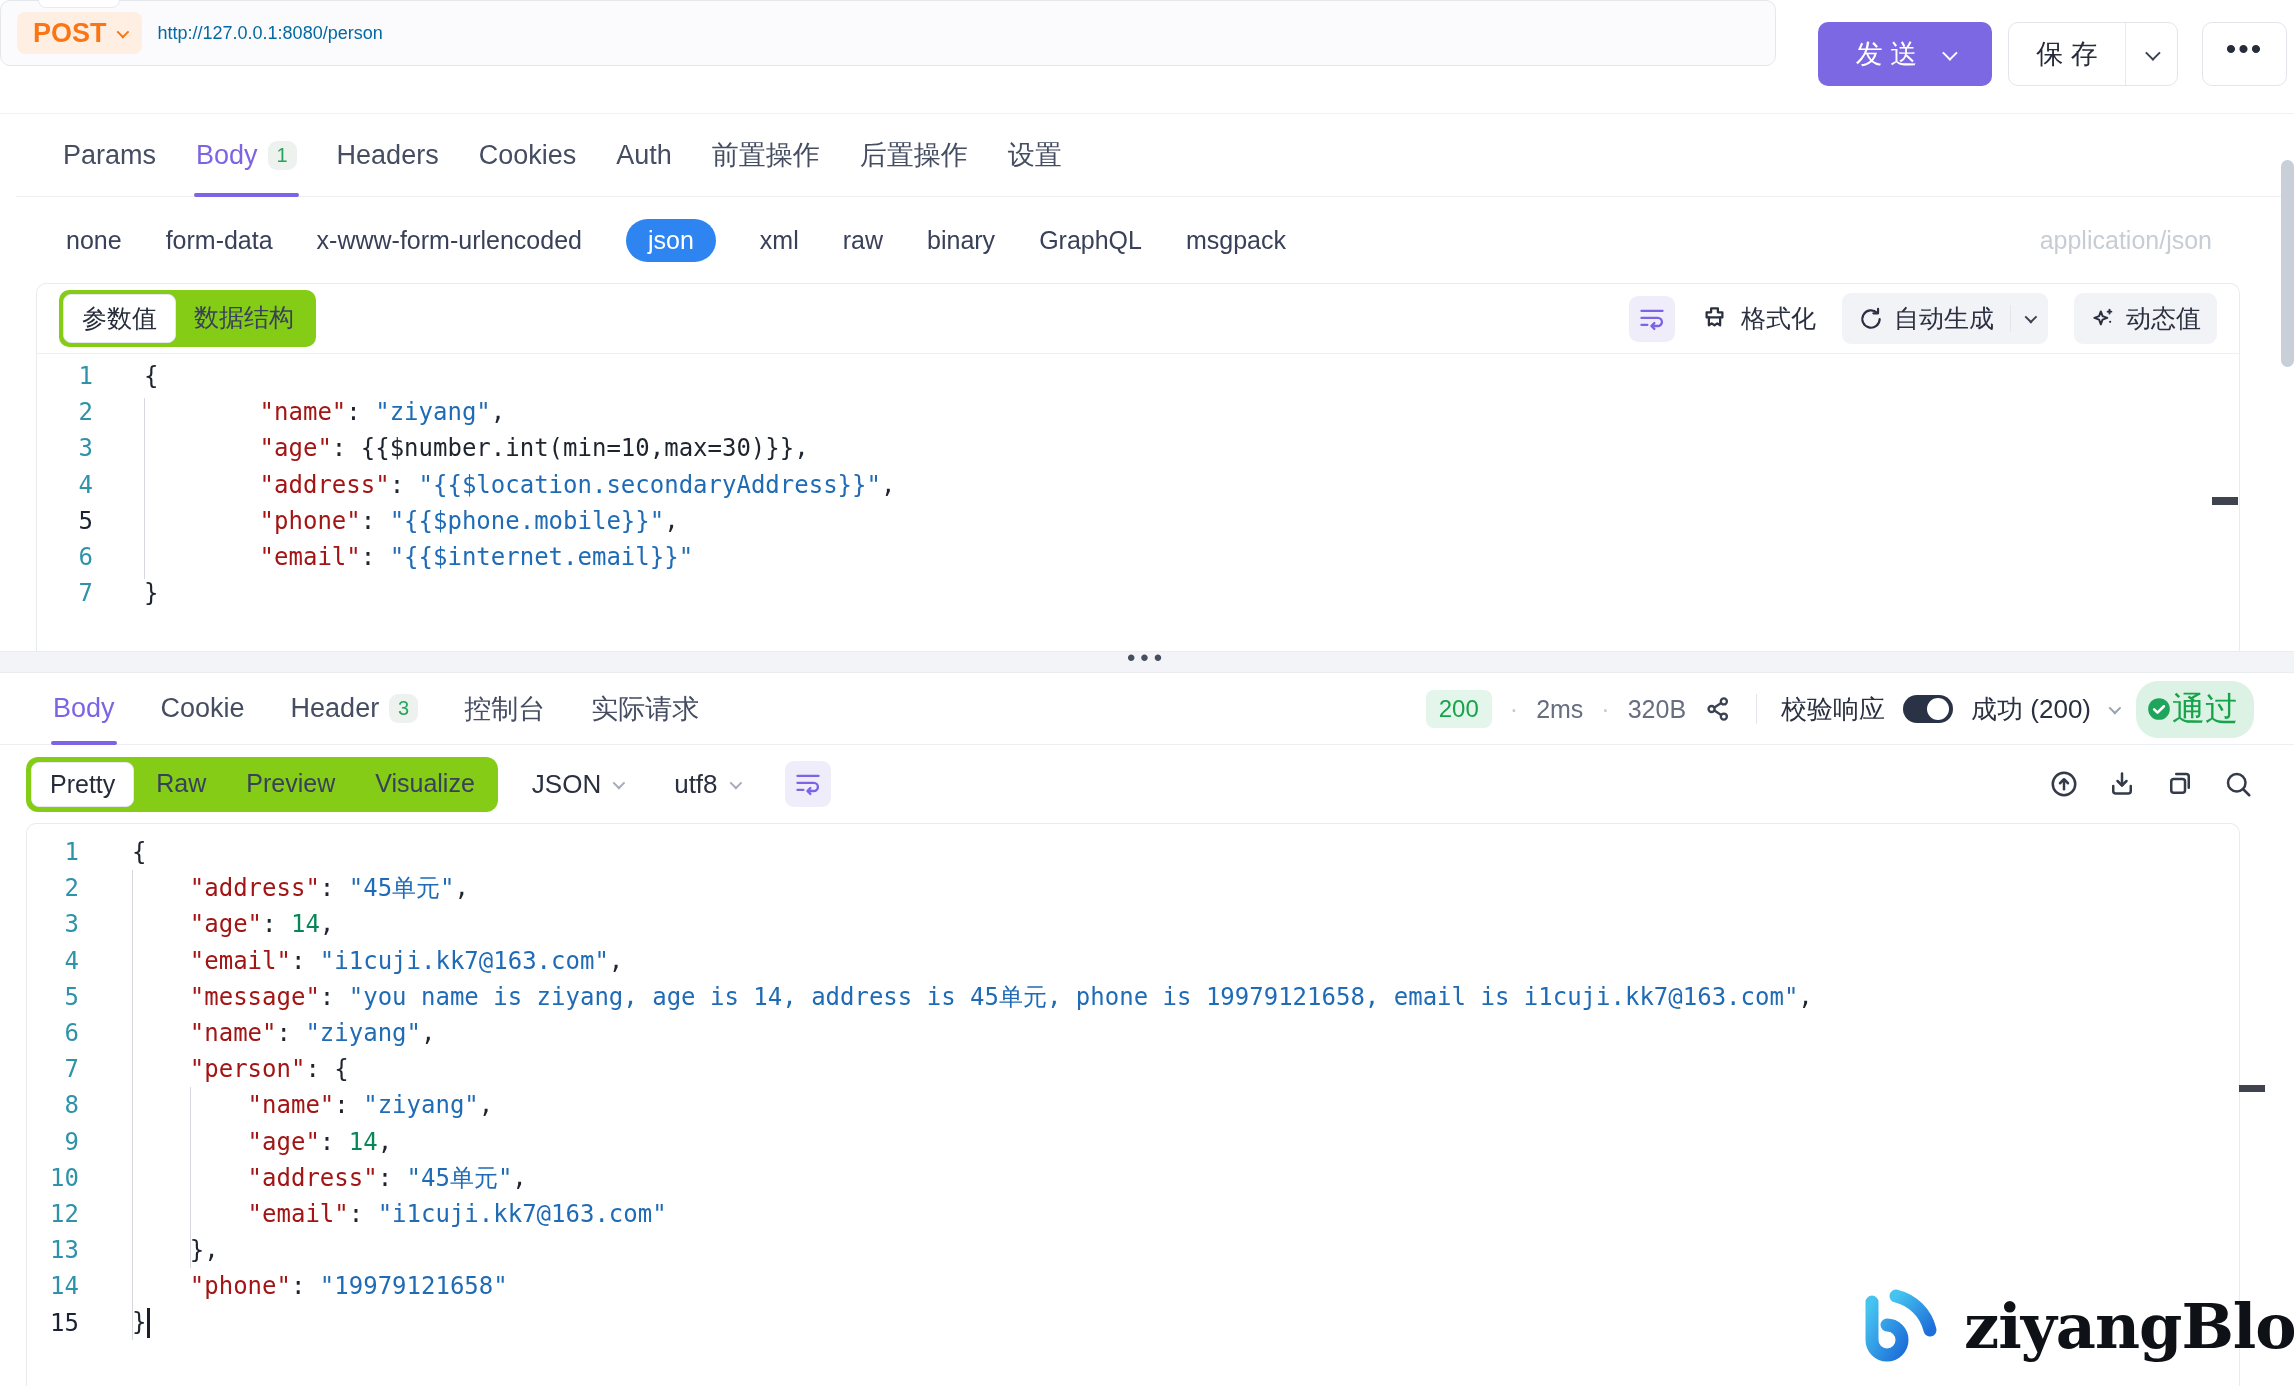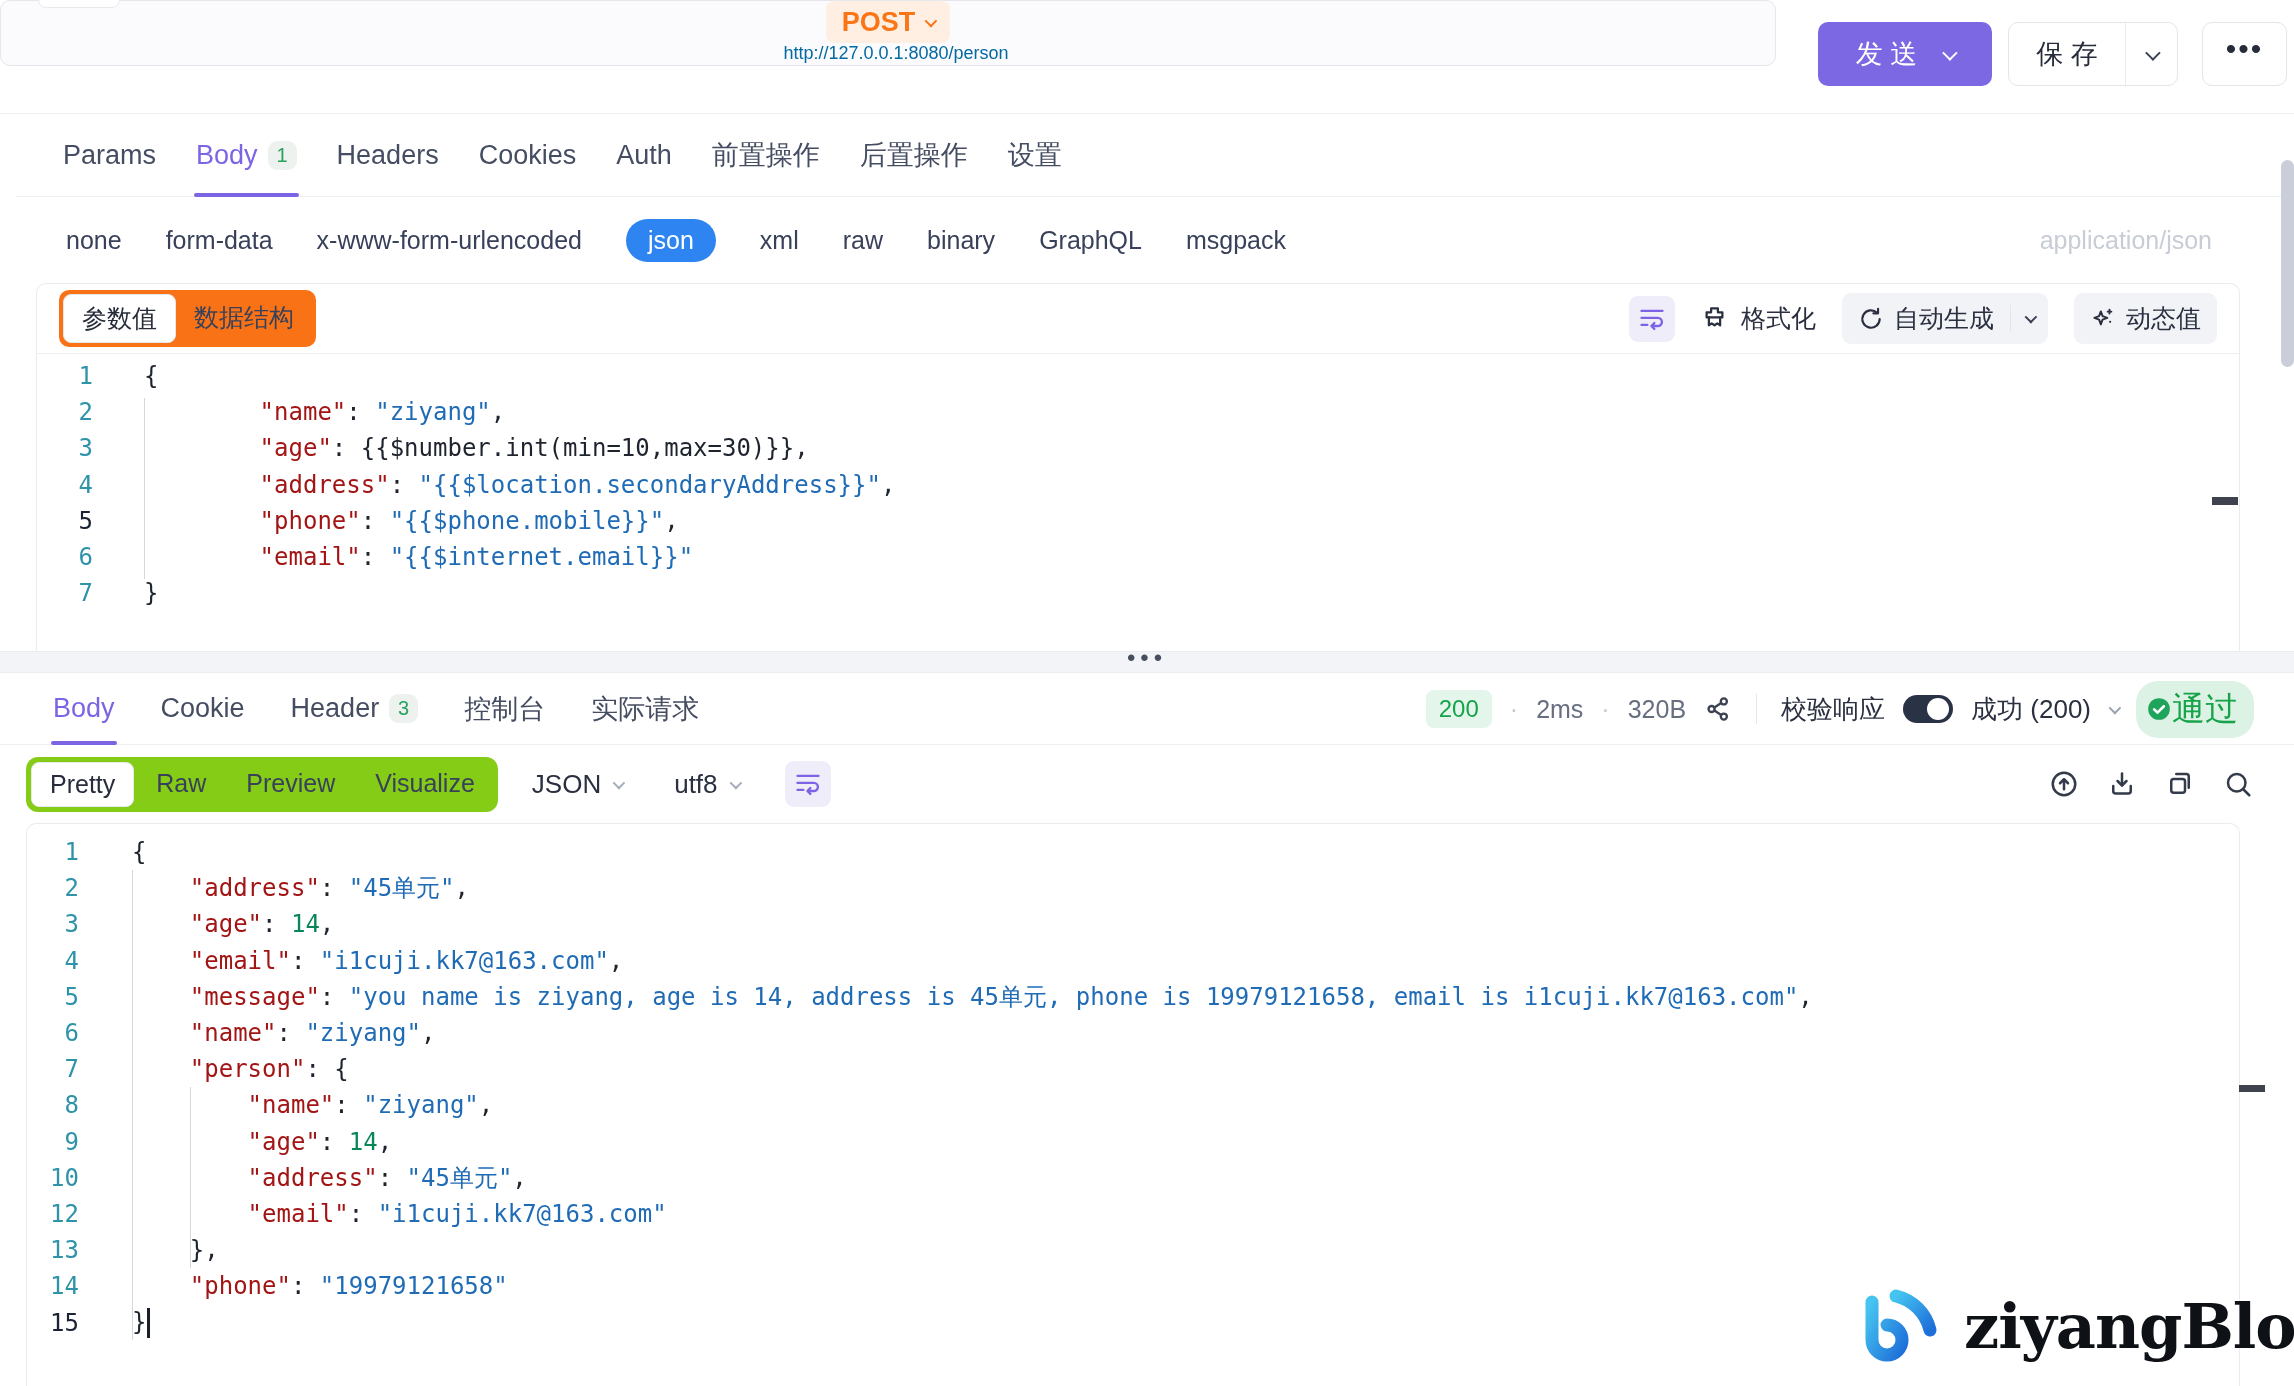--- a/index.html
+++ b/index.html
@@ -8,21 +8,21 @@
     position: relative; overflow: hidden; background: #ffffff;
     font-family: "Liberation Sans", "DejaVu Sans", sans-serif; color: #2A3040;
   }
   .abs { position: absolute; }
 
   
   .topbar { left:0; top:0; width:2294px; height:114px; border-bottom:1px solid #EFF1F5; background:#fff; }
   .top-cut { left:38px; top:-12px; width:82px; height:20px; border:1px solid #E8EAEE; border-radius:8px; background:#fff; }
   .url-box {
     left:36px; top:20px; width:1776px; height:66px; background:#FBFBFD;
-    border:1px solid #E4E7EC; border-radius:10px; display:flex; align-items:center; padding:0 16px;flex-direction:column;
+    border:1px solid #E4E7EC; border-radius:10px; display:flex; align-items:center; padding:0 16px;
   }
   .method-pill {
     display:flex; align-items:center; gap:10px; background:#FFEFE3; color:#F97516;
     font-weight:bold; font-size:27px; padding:0 16px; height:42px; border-radius:8px; cursor:pointer;
   }
   .url-text { font-size:18px; color:#0369a1; margin-left:16px; flex:1; }
   .chev { display:inline-block; width:11px; height:11px; border-right:2.4px solid currentColor; border-bottom:2.4px solid currentColor; transform:rotate(45deg) translateY(-2px); }
   .chev.sm { width:9px; height:9px; }
   .send-btn {
     left:1818px; top:22px; width:174px; height:64px; background:#7D68E3; color:#fff;
@@ -53,21 +53,21 @@
   .bt-option { cursor:pointer; white-space:nowrap; }
   .bt-option.active { background:#2E85F2; color:#fff; padding:7px 22px; border-radius:22px; }
   .content-type { position:absolute; right:82px; top:0; height:86px; display:flex; align-items:center; color:#C7CCD5; font-size:25px; }
 
   
   .editor-box { background:#fff; border:1px solid #E9EBEF; border-bottom:none; border-radius:10px 10px 0 0; overflow:hidden; }
   .req-box { left:36px; top:283px; width:2204px; height:368px; }
   .resp-box { left:26px; top:823px; width:2214px; height:563px; }
 
   .editor-toolbar { height:70px; border-bottom:1px solid #EDF0F3; display:flex; align-items:center; justify-content:space-between; padding:0 22px; }
-  .seg-group { background:#f97316; border-radius:10px; padding:4px; display:flex; font-size:25px; color:#39415A; }
+  .seg-group { background:#84cc16; border-radius:10px; padding:4px; display:flex; font-size:25px; color:#39415A; }
   .seg { padding:7px 18px; border-radius:8px; cursor:pointer; white-space:nowrap; }
   .seg.active { background:#fff; border:1px solid #E4E7EC; color:#262C3A; }
   .tool-right { display:flex; align-items:center; gap:26px; }
   .icon-btn { width:46px; height:46px; border-radius:9px; display:flex; align-items:center; justify-content:center; cursor:pointer; }
   .icon-btn.purple { background:#F0EDFB; color:#7D64E4; }
   .tool-plain { display:flex; align-items:center; gap:13px; font-size:25px; color:#2A3040; cursor:pointer; }
   .tool-pill { background:#F2F3F6; border-radius:9px; display:flex; align-items:center; font-size:25px; color:#2A3040; cursor:pointer; }
   .tool-pill .pill-main { display:flex; align-items:center; gap:10px; padding:9px 16px; }
   .tool-pill .pill-chev { padding:9px 14px; border-left:1px solid #E2E5EA; color:#3A4152; display:flex; align-items:center; }
 

